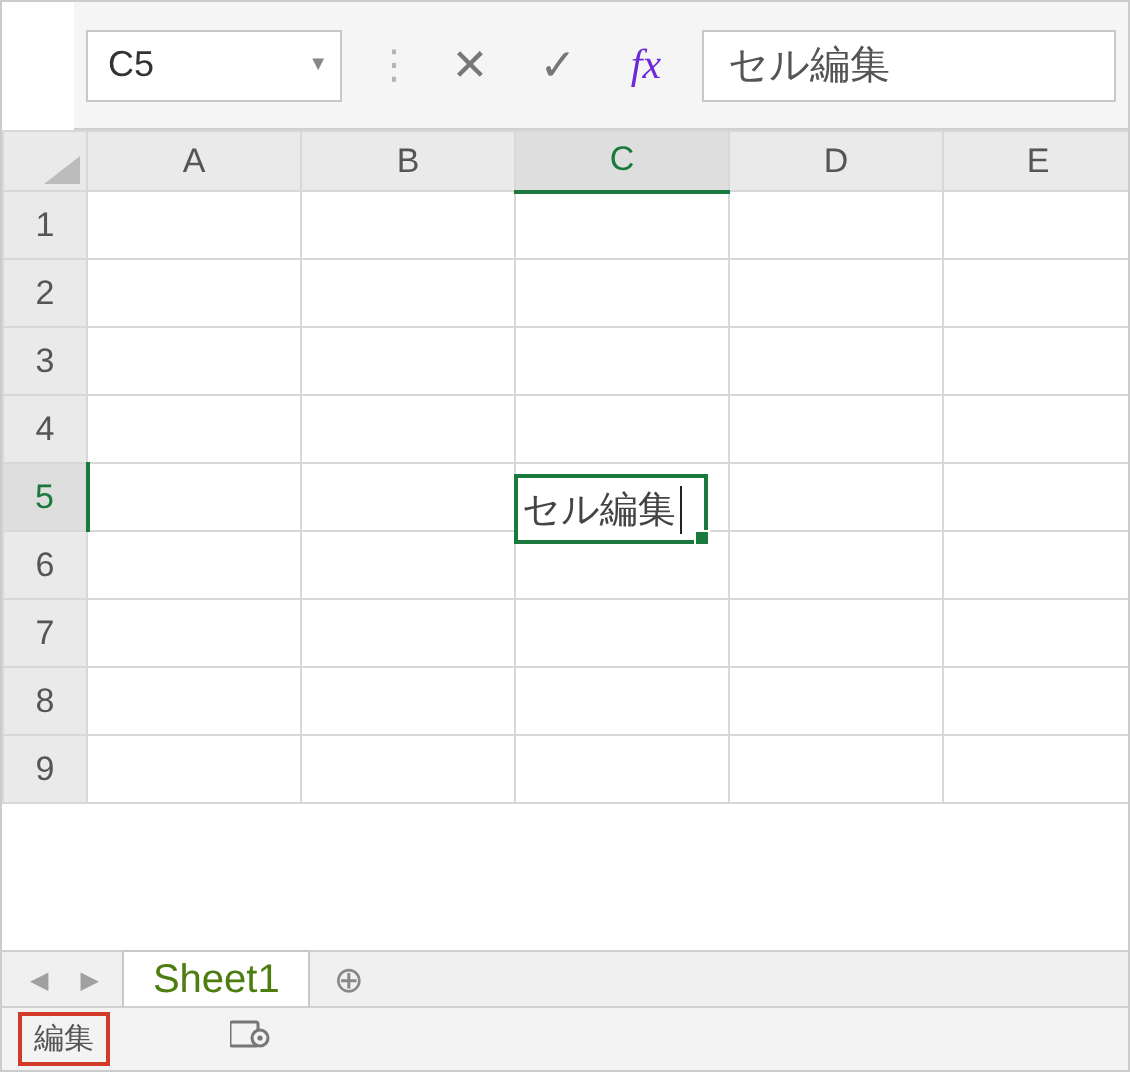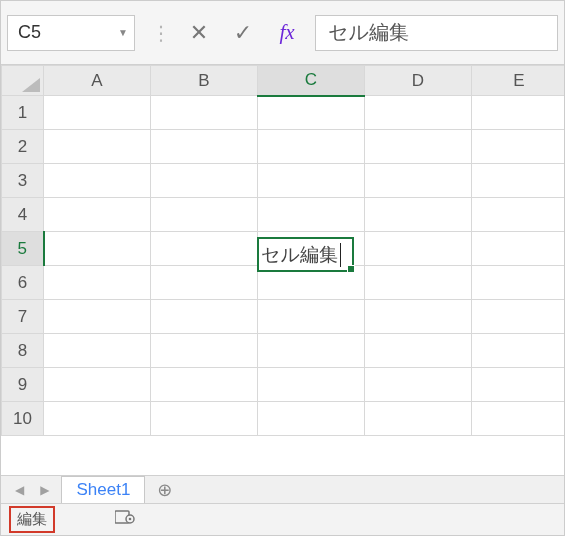--- a/index.html
+++ b/index.html
@@ -16,20 +16,21 @@
 
   
   .formula-bar {
     height: 64px;
     background: #f5f5f5;
     border-bottom: 1px solid #d0d0d0;
     display: flex;
     align-items: center;
     padding: 0 6px;
     gap: 10px;
+    margin-left: 36px;
   }
   .name-box {
     width: 128px;
     height: 36px;
     background: #fff;
     border: 1px solid #c8c8c8;
     display: flex;
     align-items: center;
     padding: 0 10px;
     color: #333;
@@ -194,22 +195,22 @@
     color: #a0a0a0;
     font-size: 12px;
     padding: 0 8px;
     cursor: default;
   }
   .tab {
     background: #fff;
     border: 1px solid #c8c8c8;
     border-bottom: none;
     padding: 3px 14px 3px 14px;
-    font-size: 17px;
-    color: #3b82f6;
+    font-size: 20px;
+    color: #4d7c0f;
     margin: 0 4px;
     position: relative;
     top: 0px;
   }
   .tab-add {
     color: #888;
     font-size: 18px;
     padding: 0 8px;
     cursor: pointer;
   }
@@ -343,28 +344,20 @@
           <td class="cell"></td>
         </tr>
     <tr>
           <td class="row-head">9</td>
           <td class="cell"></td>
           <td class="cell"></td>
           <td class="cell"></td>
           <td class="cell"></td>
           <td class="cell"></td>
         </tr>
-    <tr>
-          <td class="row-head">10</td>
-          <td class="cell"></td>
-          <td class="cell"></td>
-          <td class="cell"></td>
-          <td class="cell"></td>
-          <td class="cell"></td>
-        </tr>
   </tbody>
     </table>
 
   <div class="active-cell">
     <span>セル編集</span>
     <span class="caret"></span>
   </div>
 </div>
 
 <div class="sheet-tabs">

